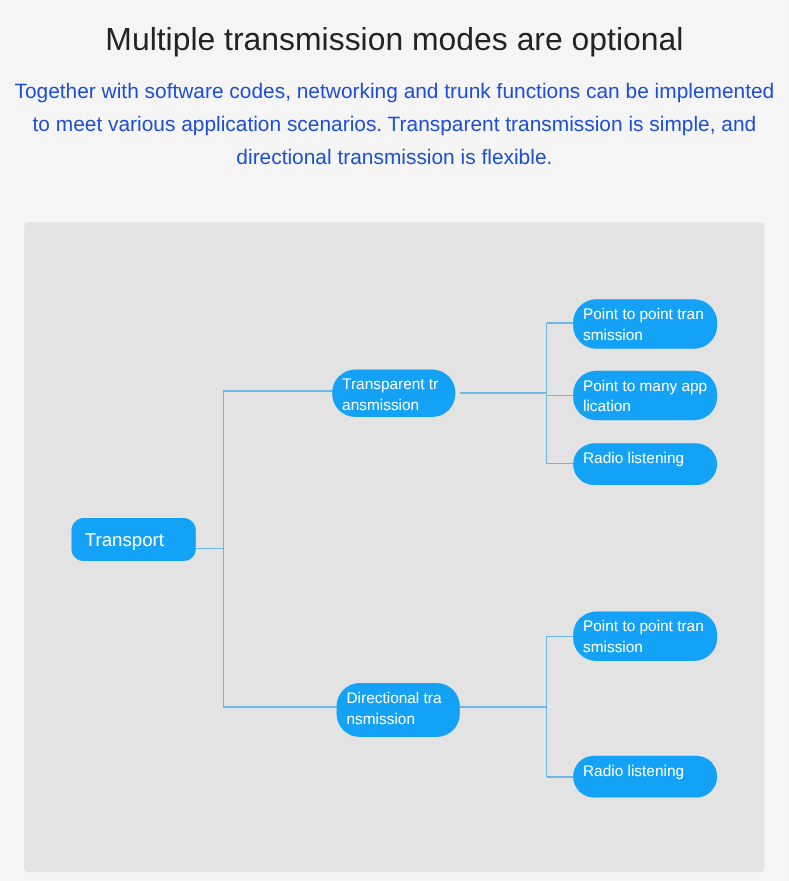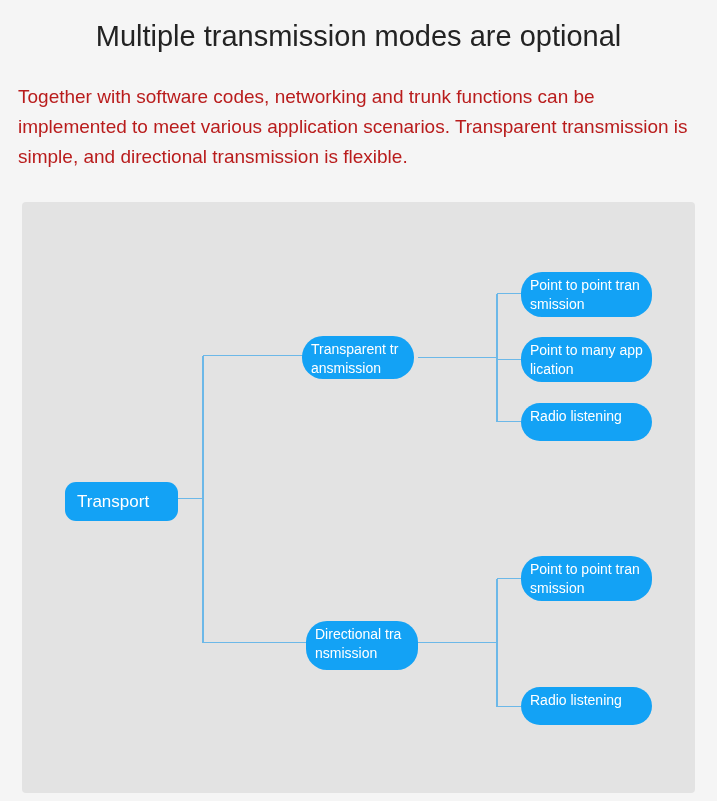--- a/index.html
+++ b/index.html
@@ -34,27 +34,27 @@
   .page-title {
     margin: 0;
     padding-top: 16px;
     font-size: 29px;
     font-weight: 400;
     line-height: 40px;
     color: #232323;
     letter-spacing: 0px;
   }
   .page-subtitle {
-    margin: 16px;
+    margin: 3px;
     padding: 10px 2px 0 2px;
     font-size: 19px;
     font-weight: 400;
     line-height: 30px;
-    color: #b91c1c;
-    text-align: left;
+    color: #1d4ed8;
+    text-align: center;
     white-space: pre-line;
   }
 
   
   .diagram-panel {
     position: absolute;
     left: 22px;
     top: 202px;
     width: 673px;
     height: 591px;
@@ -94,21 +94,21 @@
   }
   .node.branch {
     font-size: 14px;
     border-radius: 21px;
   }
   .node-label {
     display: block;
   }
 
   
-  #node-root      { left: 43px;  top: 280px; width: 113px; height: 39px; }
+  #node-root      { left: 43px;  top: 269px; width: 113px; height: 39px; }
   
   #node-transparent { left: 280px; top: 134px; width: 112px; height: 43px; }
   #node-directional { left: 284px; top: 419px; width: 112px; height: 49px; }
   
   #node-p2p-1     { left: 499px; top: 70px;  width: 131px; height: 45px; }
   #node-p2m-1     { left: 499px; top: 135px; width: 131px; height: 45px; }
   #node-radio-1   { left: 499px; top: 201px; width: 131px; height: 38px; }
   
   #node-p2p-2     { left: 499px; top: 354px; width: 131px; height: 45px; }
   #node-radio-2   { left: 499px; top: 485px; width: 131px; height: 38px; }

